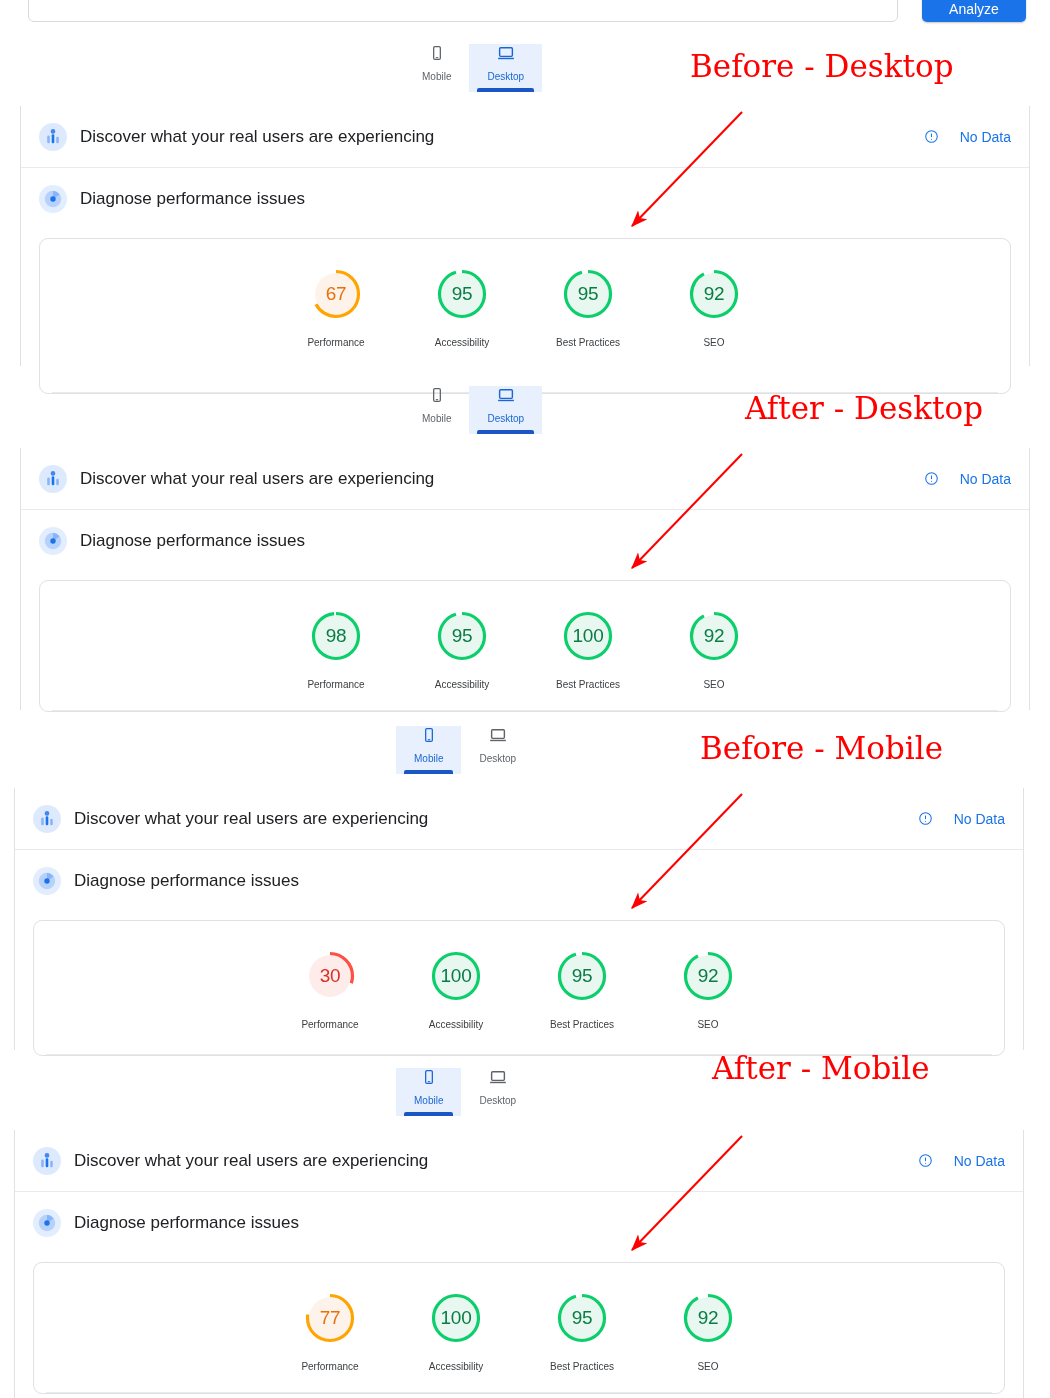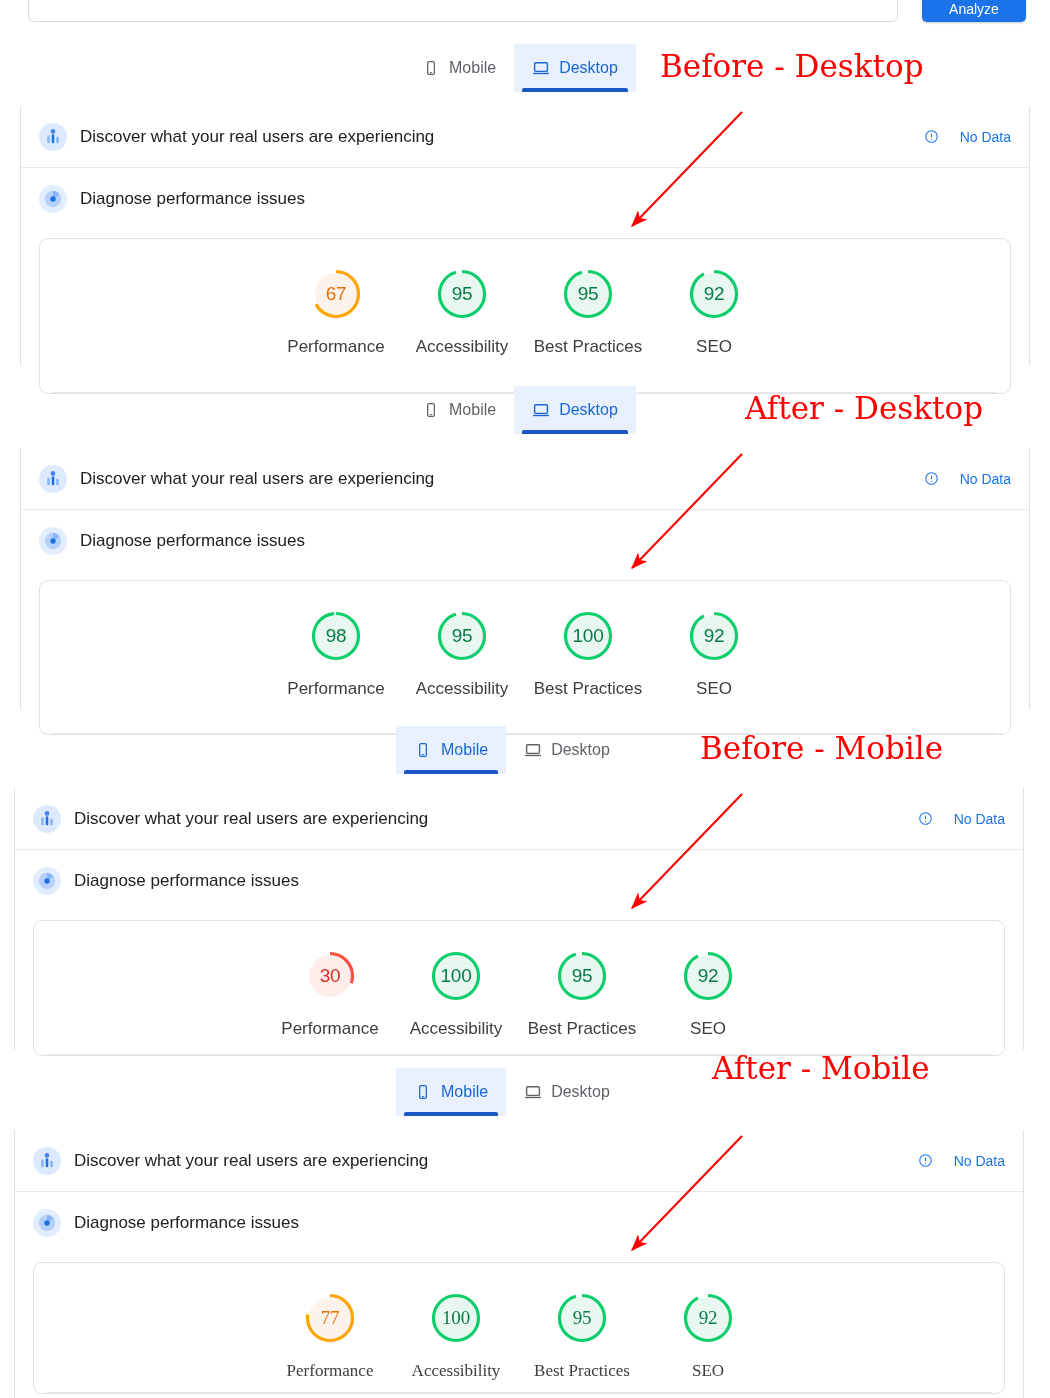--- a/index.html
+++ b/index.html
@@ -27,21 +27,21 @@
     cursor:pointer;
   }
 
   
   .section{position:absolute;width:1050px;}
 
   .tabs{position:absolute;display:flex;align-items:flex-end;height:48px;}
   .tab{
     display:flex;align-items:center;gap:9px;
     height:48px;padding:0 18px;box-sizing:border-box;
-    font-size:16px;color:#5f6368;cursor:pointer;position:relative;
+    font-size:10px;color:#5f6368;cursor:pointer;position:relative;flex-direction:column;
   }
   .tab .glyph{display:flex;align-items:center;justify-content:center;width:18px;height:18px;}
   .tab.active{background:#e8f0fe;color:#1967d2;font-weight:500;}
   .tab.active::after{
     content:"";position:absolute;left:8px;right:8px;bottom:0;height:4px;
     background:#1a56c4;border-radius:2px 2px 0 0;
   }
 
   
   .card{
@@ -76,21 +76,21 @@
   .gauge-row{display:flex;justify-content:center;gap:0;padding-top:28px;}
   .gauge{
     width:126px;display:flex;flex-direction:column;align-items:center;
   }
   .dial{position:relative;width:54px;height:54px;}
   .dial svg{display:block;}
   .dial .num{
     position:absolute;inset:0;display:flex;align-items:center;justify-content:center;
     font-size:19px;letter-spacing:-.2px;
   }
-  .gauge-label{margin-top:16px;font-size:17px;color:#3c4043;white-space:nowrap;}
+  .gauge-label{margin-top:16px;font-size:10px;color:#3c4043;white-space:nowrap;}
   .panel-divider{
     position:absolute;left:12px;right:12px;bottom:0;height:1px;background:#e8eaed;
   }
 
   
   .anno{
     position:absolute;color:#ff0000;
     font-family:"DejaVu Serif", serif;
     font-size:31px;font-weight:400;white-space:nowrap;
   }
@@ -203,21 +203,21 @@
                     <circle cx="27" cy="27" r="22.5" fill="none" stroke="#0cce6b" stroke-width="3.2" stroke-dasharray="130.06 11.31" stroke-linecap="butt" transform="rotate(-90 27 27)"></circle>
                   </svg>
                   <div class="num" style="color:#0a7c45">92</div>
                 </div>
                 <div class="gauge-label">SEO</div>
               </div>
             </div>
             <div class="panel-divider"></div>
           </div>
         </div>
-        <div class="anno" style="left:660px;top:48px;">Before - Desktop</div>
+        <div class="anno" style="left:690px;top:48px;">Before - Desktop</div>
         <svg class="arrow-svg" style="left:617px;top:97px;" width="140" height="144" viewBox="0 0 140 144">
           <defs>
             <marker id="ah0" markerWidth="9" markerHeight="9" refX="7.4" refY="3.1" orient="auto">
               <path d="M0,0 L8,3.1 L0,6.2 L2.1,3.1 z" fill="#ff0000"></path>
             </marker>
           </defs>
           <line x1="125" y1="15" x2="15" y2="129" stroke="#ff0000" stroke-width="2.1" marker-end="url(#ah0)"></line>
         </svg>
       </div>
       <div class="section" style="top:0;left:0;">
@@ -268,21 +268,21 @@
             <span class="row-icon">
               <svg width="28" height="28" viewBox="0 0 28 28">
                 <circle cx="14" cy="14" r="14" fill="#d2e3fc" opacity=".65"></circle>
                 <circle cx="14" cy="14" r="8.2" fill="#aecbfa" opacity=".85"></circle>
                 <path d="M14 14 L14 5.9 A8.1 8.1 0 0 1 20.5 9.6 Z" fill="#8ab4f8"></path>
                 <circle cx="14" cy="14" r="2.7" fill="#1a73e8"></circle>
               </svg>
             </span>
             <span class="row-title">Diagnose performance issues</span>
           </div>
-          <div class="gauge-panel" style="height:155px;">
+          <div class="gauge-panel" style="height:132px;">
             <div class="gauge-row">
               <div class="gauge">
                 <div class="dial">
                   <svg width="54" height="54" viewBox="0 0 54 54">
                     <circle cx="27" cy="27" r="20.9" fill="#e8f8f0"></circle>
                     <circle cx="27" cy="27" r="22.5" fill="none" stroke="#0cce6b" stroke-width="3.2" stroke-dasharray="138.54 2.83" stroke-linecap="butt" transform="rotate(-90 27 27)"></circle>
                   </svg>
                   <div class="num" style="color:#0a7c45">98</div>
                 </div>
                 <div class="gauge-label">Performance</div>
@@ -490,21 +490,21 @@
             <span class="row-icon">
               <svg width="28" height="28" viewBox="0 0 28 28">
                 <circle cx="14" cy="14" r="14" fill="#d2e3fc" opacity=".65"></circle>
                 <circle cx="14" cy="14" r="8.2" fill="#aecbfa" opacity=".85"></circle>
                 <path d="M14 14 L14 5.9 A8.1 8.1 0 0 1 20.5 9.6 Z" fill="#8ab4f8"></path>
                 <circle cx="14" cy="14" r="2.7" fill="#1a73e8"></circle>
               </svg>
             </span>
             <span class="row-title">Diagnose performance issues</span>
           </div>
-          <div class="gauge-panel" style="height:132px;font-family:Liberation Serif, serif;">
+          <div class="gauge-panel" style="height:132px;">
             <div class="gauge-row">
               <div class="gauge">
                 <div class="dial">
                   <svg width="54" height="54" viewBox="0 0 54 54">
                     <circle cx="27" cy="27" r="20.9" fill="#fdf3eb"></circle>
                     <circle cx="27" cy="27" r="22.5" fill="none" stroke="#ffa400" stroke-width="3.2" stroke-dasharray="108.86 32.52" stroke-linecap="butt" transform="rotate(-90 27 27)"></circle>
                   </svg>
                   <div class="num" style="color:#e8710a">77</div>
                 </div>
                 <div class="gauge-label">Performance</div>

